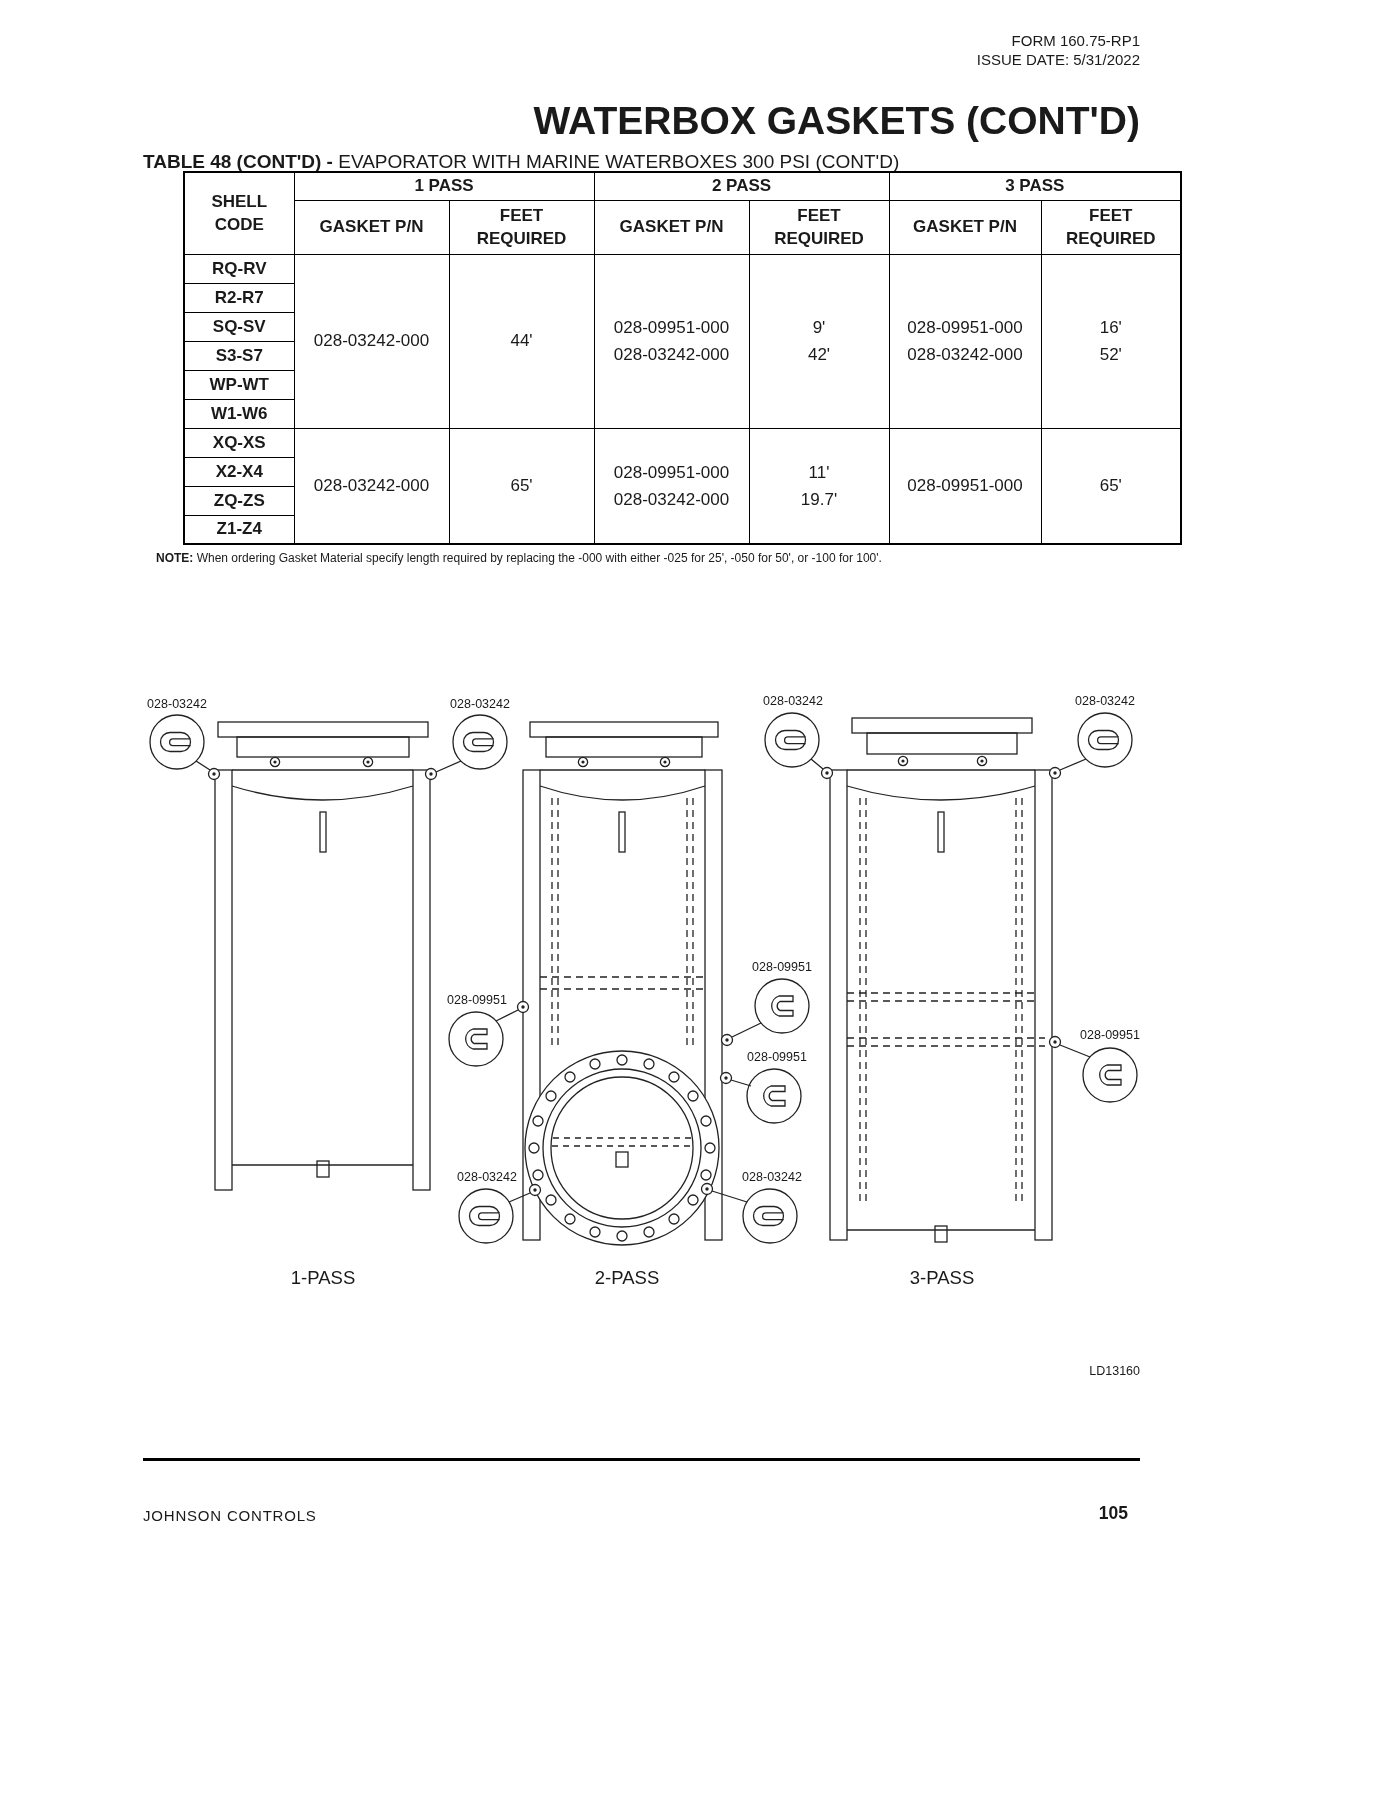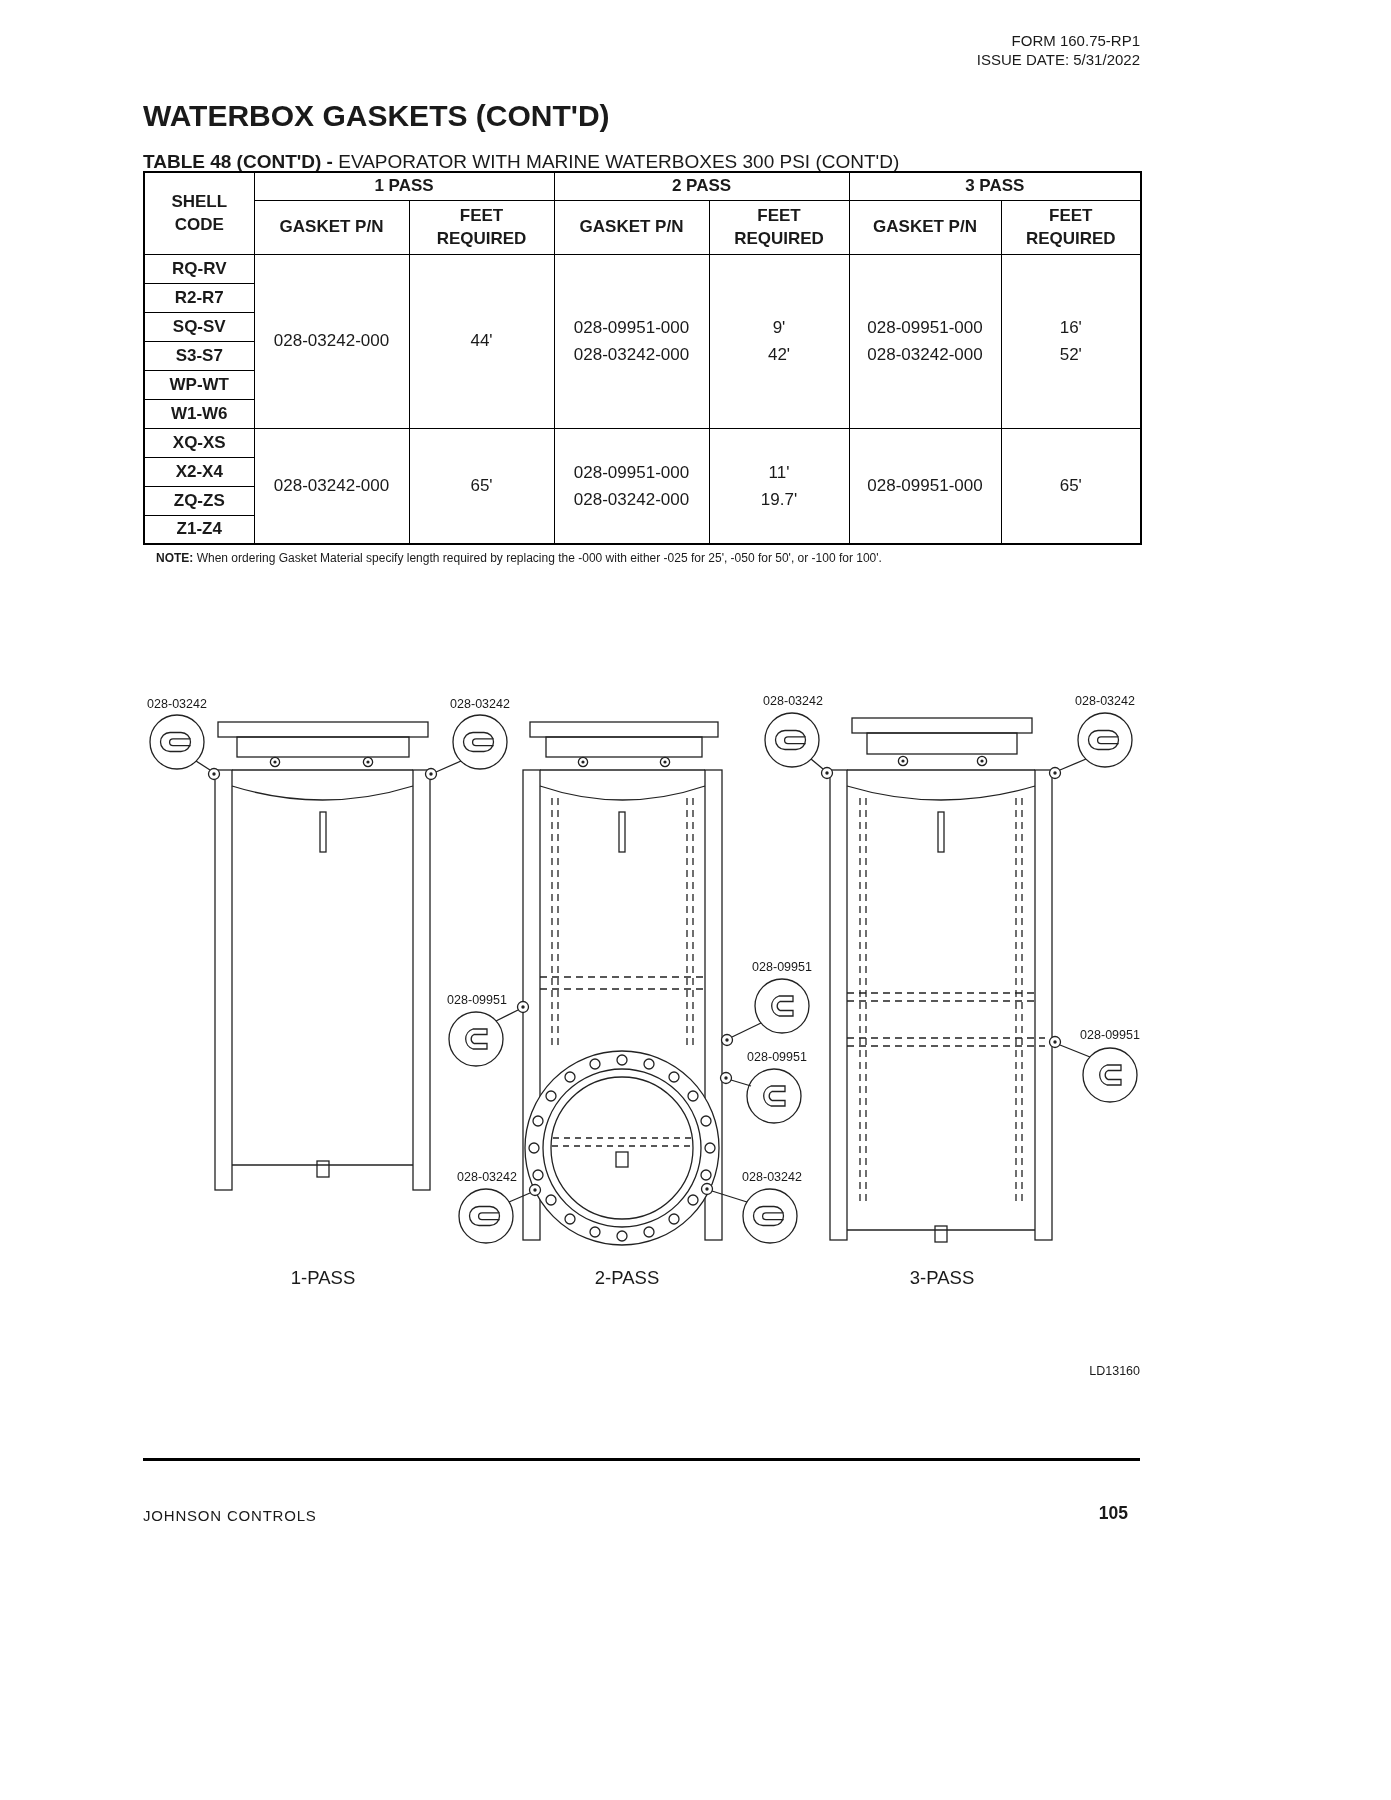--- a/index.html
+++ b/index.html
@@ -2,30 +2,30 @@
 <html><head>
 <meta charset="utf-8">
 <style>
   * { box-sizing: border-box; margin: 0; padding: 0; }
   html, body { background: #ffffff; }
   body { font-family: "Liberation Sans", sans-serif; color: #1a1a1a; }
   .page { position: relative; width: 1391px; height: 1800px; background: #fff; overflow: hidden; border-radius: 17px; }
 
   .hdr { position: absolute; top: 31px; right: 251px; text-align: right; font-size: 15px; line-height: 19px; }
 
-  .title { position: absolute; top: 99px; left: 143px; width: 997px; text-align: left;
-           font-size: 30px; font-weight: bold; }
+  .title { position: absolute; top: 99px; left: 143px; width: 997px; text-align: right;
+           font-size: 39px; font-weight: bold; }
 
   .tcap { position: absolute; top: 145px; left: 143px; font-size: 19px; white-space: nowrap; margin-top: 6px; }
   .b { font-weight: bold; }
 
   .t48 { position: absolute; top: 171px; left: 143px; border-collapse: collapse; table-layout: fixed;
          width: 997px; font-size: 17px; }
   .t48 th, .t48 td { border: 1.5px solid #000; text-align: center; vertical-align: middle; padding: 0; overflow: hidden; }
-  .t48 { border: 2px solid #000; }
+  .t48 { border: 2px solid #000; margin-left: 40px; }
   .t48 thead tr.hrow1 { height: 28px; }
   .t48 thead tr.hrow2 { height: 54px; }
   .t48 tbody tr { height: 29px; }
   .t48 th { font-weight: bold; }
   .t48 td.shell { font-weight: bold; }
   .prewrap { white-space: pre-line; line-height: 23px; }
   .ln { line-height: 27px; }
 
   .note { position: absolute; top: 551px; left: 156px; width: 1000px; font-size: 12px; }
 

